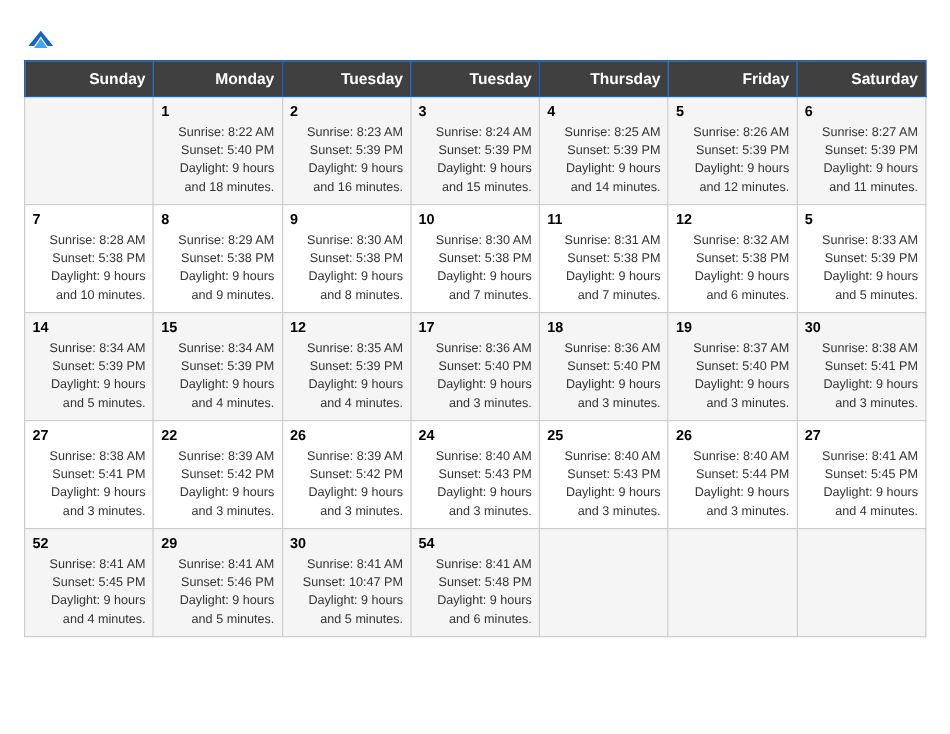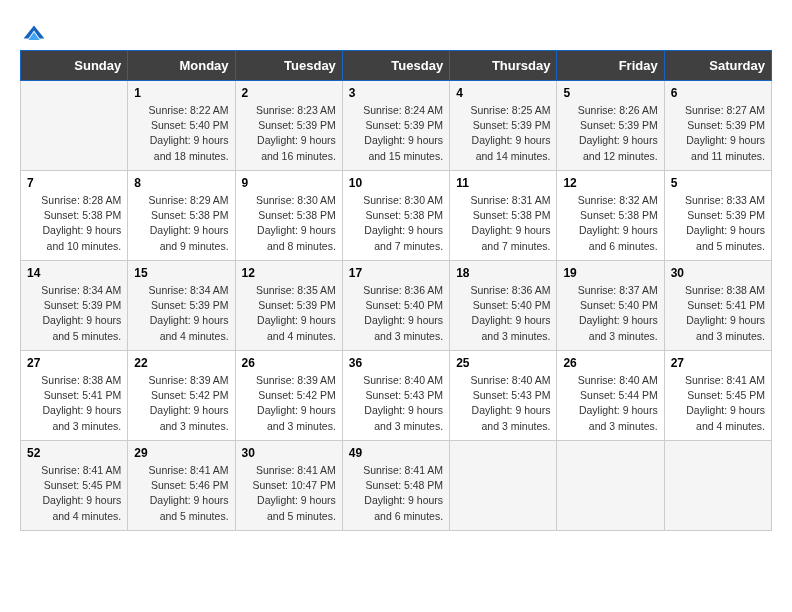--- a/index.html
+++ b/index.html
@@ -286,21 +286,21 @@
 and 3 minutes.</div>
         </td>
         <td>
           <span class="day-number">26</span>
           <div class="day-info">Sunrise: 8:39 AM
 Sunset: 5:42 PM
 Daylight: 9 hours
 and 3 minutes.</div>
         </td>
         <td>
-          <span class="day-number">36</span>
+          <span class="day-number">24</span>
           <div class="day-info">Sunrise: 8:40 AM
 Sunset: 5:43 PM
 Daylight: 9 hours
 and 3 minutes.</div>
         </td>
         <td>
           <span class="day-number">25</span>
           <div class="day-info">Sunrise: 8:40 AM
 Sunset: 5:43 PM
 Daylight: 9 hours
@@ -337,21 +337,21 @@
 and 5 minutes.</div>
         </td>
         <td>
           <span class="day-number">30</span>
           <div class="day-info">Sunrise: 8:41 AM
 Sunset: 10:47 PM
 Daylight: 9 hours
 and 5 minutes.</div>
         </td>
         <td>
-          <span class="day-number">49</span>
+          <span class="day-number">54</span>
           <div class="day-info">Sunrise: 8:41 AM
 Sunset: 5:48 PM
 Daylight: 9 hours
 and 6 minutes.</div>
         </td>
         <td></td>
         <td></td>
         <td></td>
       </tr>
     </tbody>

